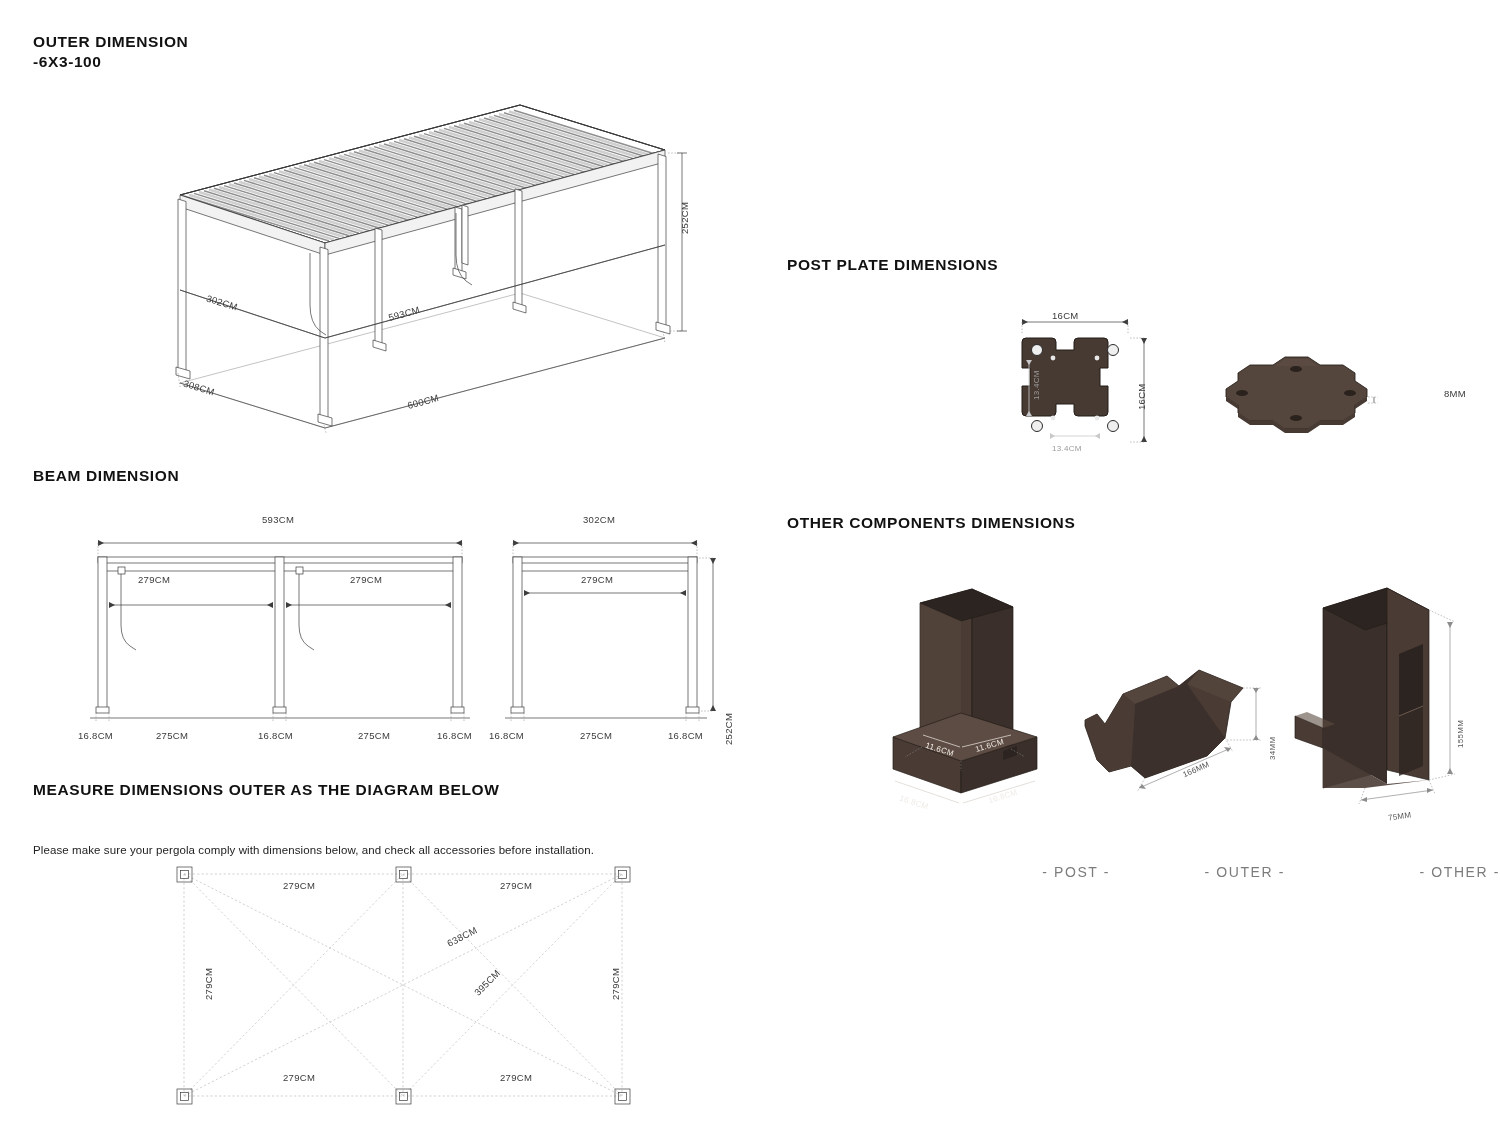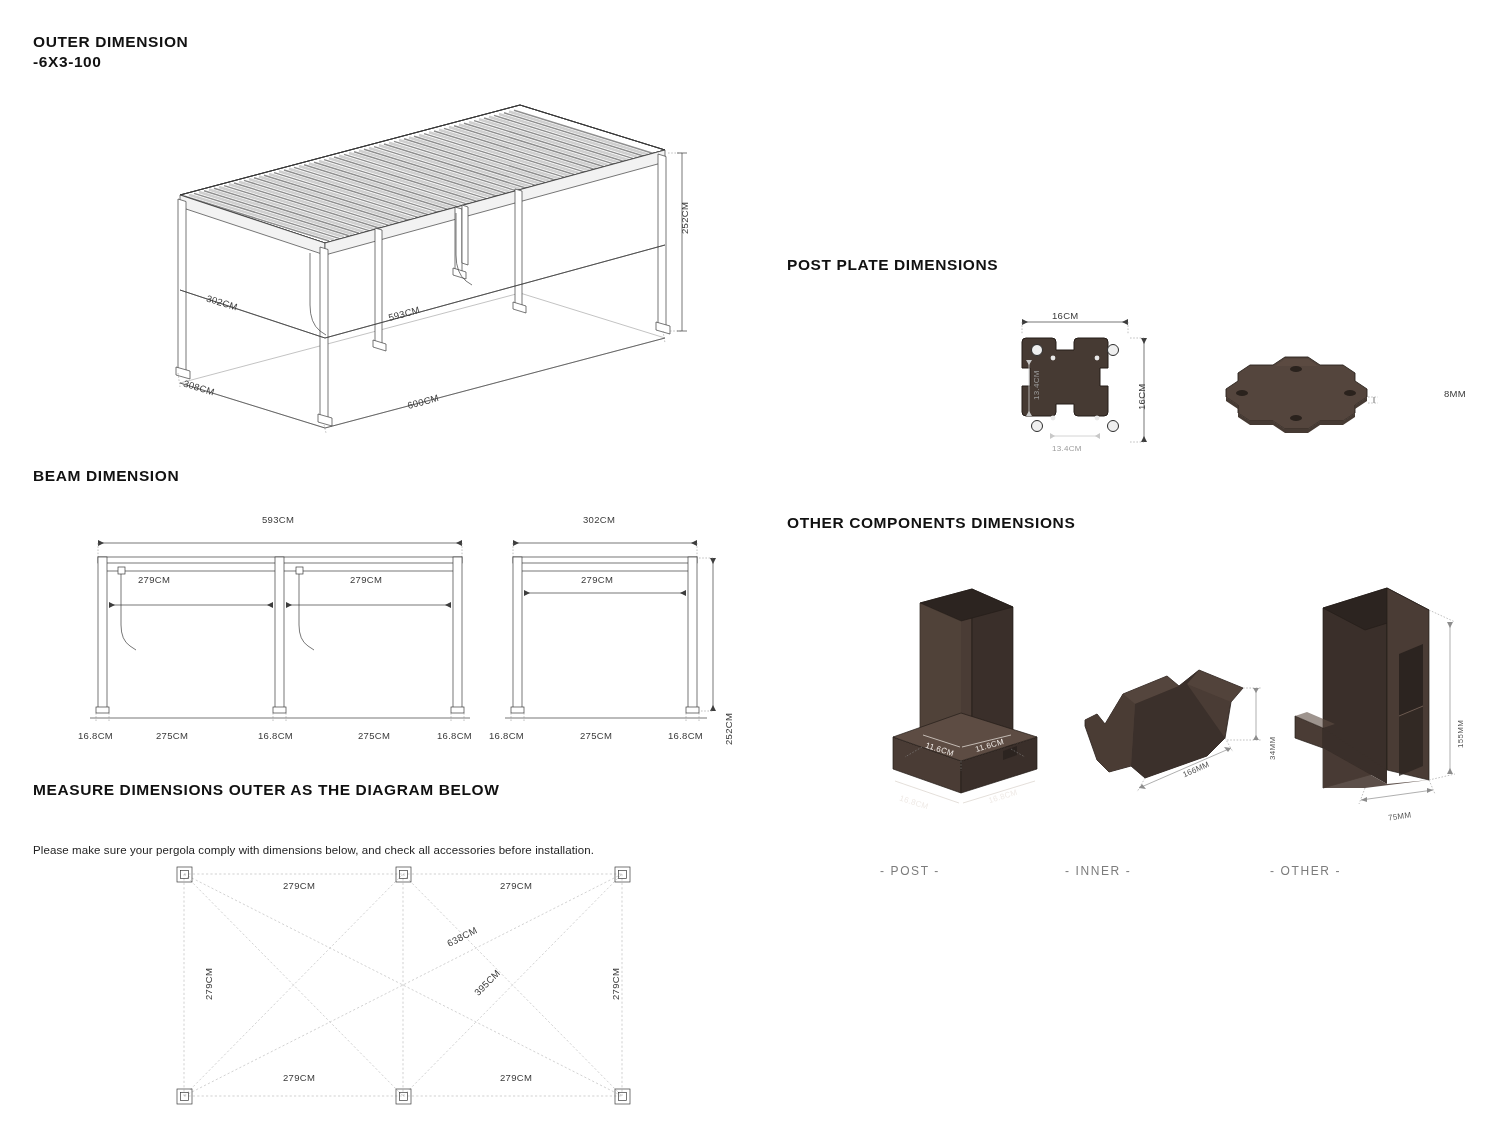--- a/index.html
+++ b/index.html
@@ -14,21 +14,21 @@
     line-height:20px;white-space:pre-line;
   }
   .sub-note{font-size:11.5px;color:#222;letter-spacing:.1px;}
   .dim{
     font-size:9.5px;color:#3a3a3a;letter-spacing:.3px;white-space:nowrap;
     font-family:"Liberation Sans", sans-serif;
   }
   .dim.sm{font-size:8px;}
   .dim.white{color:#efeae6;}
   .comp-label{
-    font-size:12px;color:#7c7c7c;letter-spacing:1.6px;text-align:left;
+    font-size:14px;color:#7c7c7c;letter-spacing:1.6px;text-align:right;
   }
   svg{display:block;overflow:visible;}
   .ln{stroke:#2b2b2b;stroke-width:.9;fill:none;}
   .ln-thin{stroke:#3d3d3d;stroke-width:.7;fill:none;}
   .ln-light{stroke:#9a9a9a;stroke-width:.6;fill:none;}
   .ln-dash{stroke:#b4b4b4;stroke-width:.6;fill:none;stroke-dasharray:2.2 2.2;}
   .ln-ext{stroke:#8d8d8d;stroke-width:.55;fill:none;stroke-dasharray:1.6 1.6;}
   .fill-w{fill:#ffffff;}
   .fill-side{fill:#f2f2f2;}
   .post-dk{fill:#3a2f2a;}
@@ -509,21 +509,21 @@
     <line x1="181" y1="28" x2="181" y2="80" stroke="#8d8d8d" stroke-width=".7"></line>
     <path d="M178,28 l3,5 l3,-5z" fill="#8d8d8d"></path>
     <path d="M178,80 l3,-5 l3,5z" fill="#8d8d8d"></path>
     <line x1="64" y1="128" x2="156" y2="88" stroke="#8d8d8d" stroke-width=".7"></line>
     <path d="M64,128 l7,1 l-4,-5z" fill="#8d8d8d"></path>
     <path d="M156,88 l-7,-1 l4,5z" fill="#8d8d8d"></path>
   </svg>
 </div>
 <div class="abs dim sm rot90" style="left:1268px;top:760px;color:#555;">34MM</div>
 <div class="abs dim sm" style="left:1182px;top:765px;transform:rotate(-24deg);color:#555;">166MM</div>
-<div class="abs comp-label" style="left:1065px;top:864px;width:220px;">- INNER -</div>
+<div class="abs comp-label" style="left:1065px;top:864px;width:220px;">- OUTER -</div>
 
 <div class="abs" style="left:1295px;top:588px;">
   <svg width="200" height="250" viewBox="0 0 200 250">
 
     <polygon points="28,20 92,0 92,182 28,200" class="post-dk" stroke="#241c18" stroke-width=".7"></polygon>
 
     <polygon points="28,20 92,0 134,22 70,42" class="post-xd" stroke="#241c18" stroke-width=".7"></polygon>
 
     <polygon points="92,0 134,22 134,192 92,182" class="post-md" stroke="#241c18" stroke-width=".7"></polygon>
 

